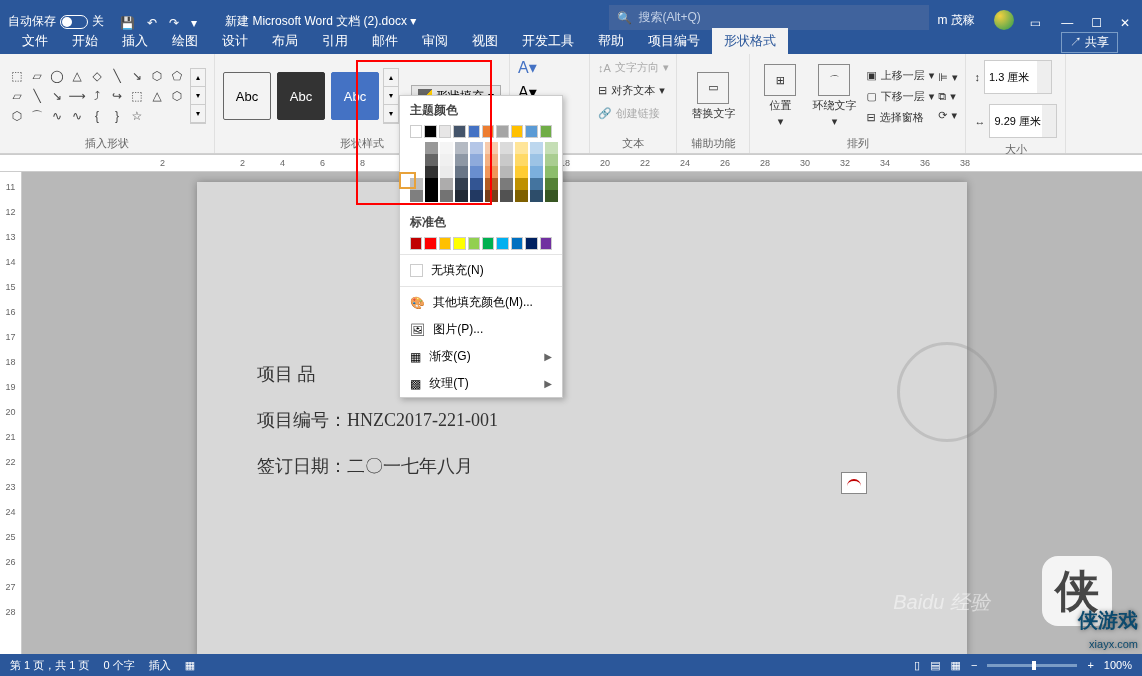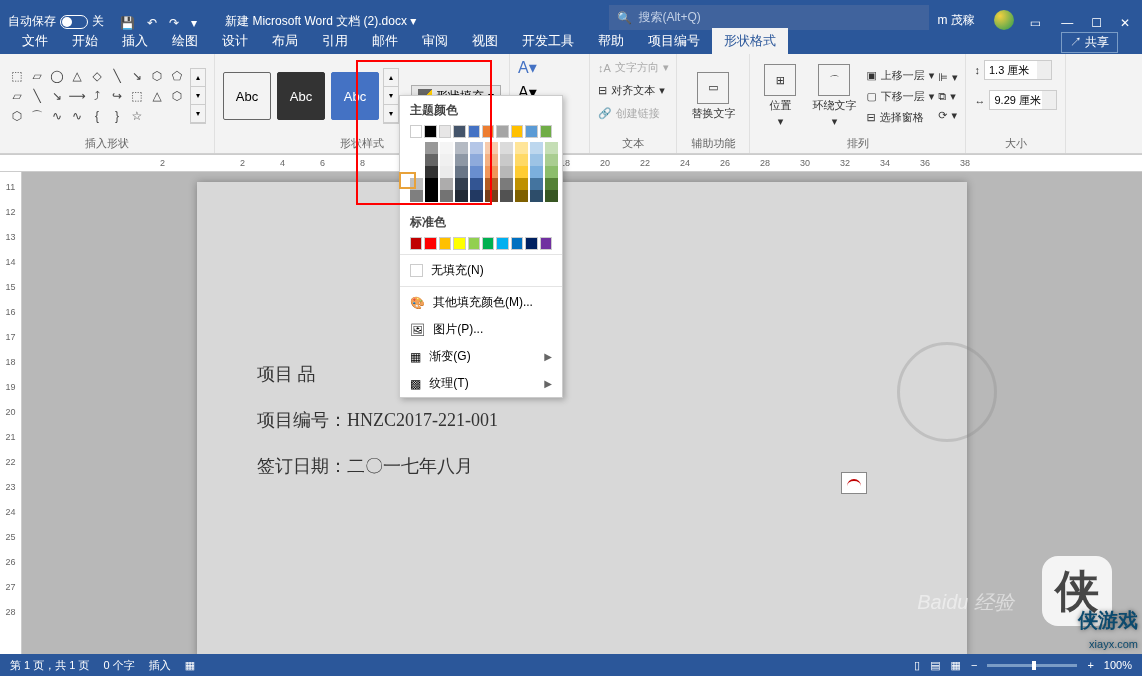--- a/index.html
+++ b/index.html
@@ -38,21 +38,21 @@
 .style-blue { background: #4472c4; color: #fff; border-color: #4472c4; }
 
 .fill-btn { background: #e6e6e6; border: 1px solid #adadad; padding: 2px 6px; font-size: 12px; display: flex; align-items: center; gap: 4px; }
 .paint-bucket { width: 14px; height: 14px; background: linear-gradient(135deg, #666 50%, #ffcc00 50%); }
 
 .vert-btn { display: flex; flex-direction: column; align-items: center; gap: 2px; font-size: 11px; color: #333; padding: 2px 6px; }
 .btn-icon { width: 32px; height: 32px; border: 1px solid #888; display: flex; align-items: center; justify-content: center; }
 .small-row { display: flex; align-items: center; gap: 4px; font-size: 11px; color: #333; padding: 2px 0; }
 .disabled { color: #aaa; }
 
-.size-input { width: 68px; height: 20px; border: 1px solid #ccc; font-size: 11px; padding: 0 14px 0 4px; background: linear-gradient(to left, #eee 14px, white 14px); }
+.size-input { width: 68px; height: 34px; border: 1px solid #ccc; font-size: 11px; padding: 0 14px 0 4px; background: linear-gradient(to left, #eee 14px, white 14px); }
 
 .ruler-h { background: #fff; height: 18px; border-top: 1px solid #ccc; border-bottom: 1px solid #ccc; display: flex; align-items: center; font-size: 9px; color: #666; padding-left: 30px; overflow: hidden; position: relative; }
 .ruler-tick { position: absolute; }
 .doc-area { display: flex; height: 486px; }
 .ruler-v { background: #fff; width: 22px; border-right: 1px solid #ccc; display: flex; flex-direction: column; align-items: center; font-size: 9px; color: #666; padding-top: 10px; gap: 15px; }
 .canvas { flex: 1; background: #b8b8b8; display: flex; justify-content: center; overflow: hidden; }
 .page { background: #d8d8d8; width: 770px; margin-top: 10px; padding: 180px 60px 40px; box-shadow: 0 0 8px rgba(0,0,0,.3); position: relative; color: #333; }
 .doc-line { font-size: 18px; margin-bottom: 22px; font-family: SimSun, serif; }
 .stamp { position: absolute; right: -30px; top: 160px; width: 100px; height: 100px; border: 3px solid #888; border-radius: 50%; opacity: .3; }
 .selected-shape { position: absolute; right: 100px; top: 290px; width: 26px; height: 22px; border: 1px solid #888; background: #fff; display: flex; align-items: center; justify-content: center; }
@@ -455,18 +455,18 @@
     <span>▦</span>
     <span>−</span>
     <div class="zoom-slider">
         <div class="zoom-thumb"></div>
       </div>
     <span>+</span>
     <span>100%</span>
   </div>
 </div>
 
-<div class="watermark" style="right:128px;bottom:60px"><span>Baidu 经验</span></div>
+<div class="watermark" style="right:152px;bottom:60px"><span>Baidu 经验</span></div>
 <div class="game-icon">
     <span>侠</span>
   </div>
 <div class="watermark2" style="right:4px;bottom:42px;font-size:20px"><span>侠游戏</span></div>
 <div class="watermark2" style="right:4px;bottom:26px;font-size:11px;font-weight:normal"><span>xiayx.com</span></div>
 
 </body></html>

